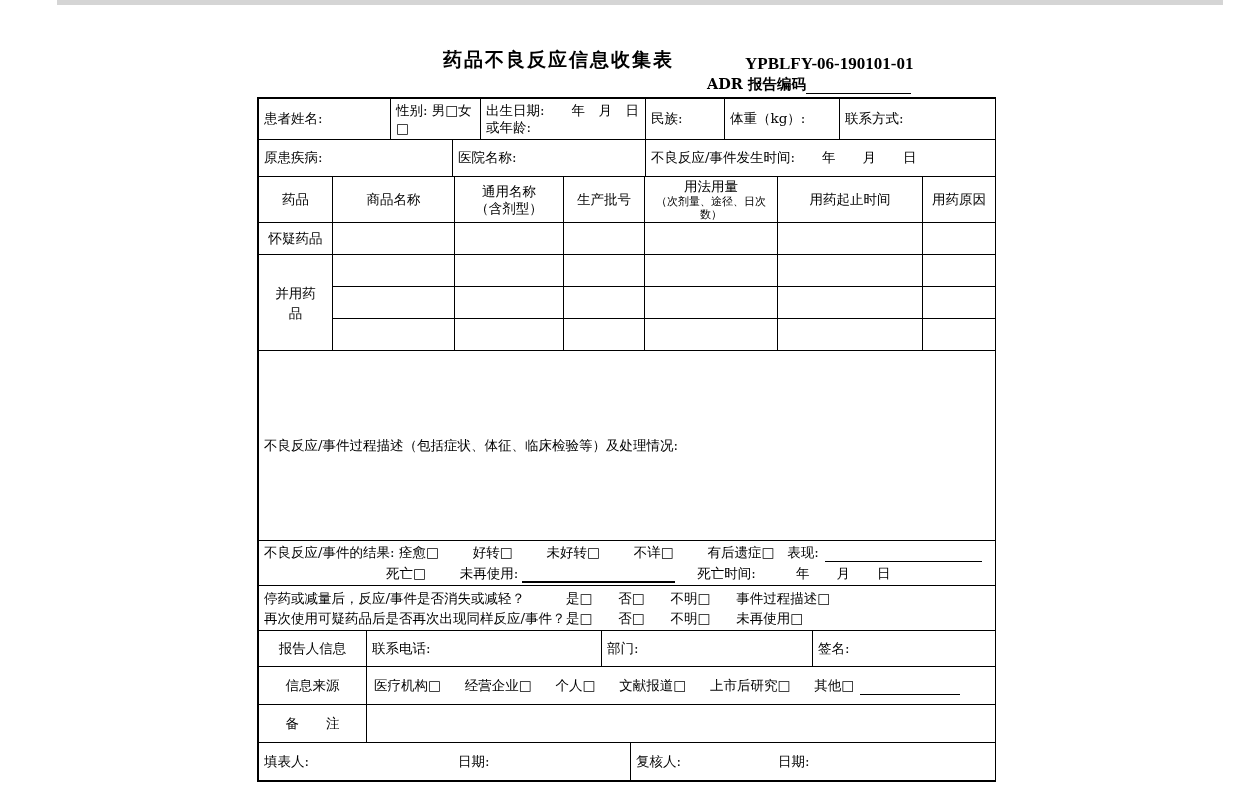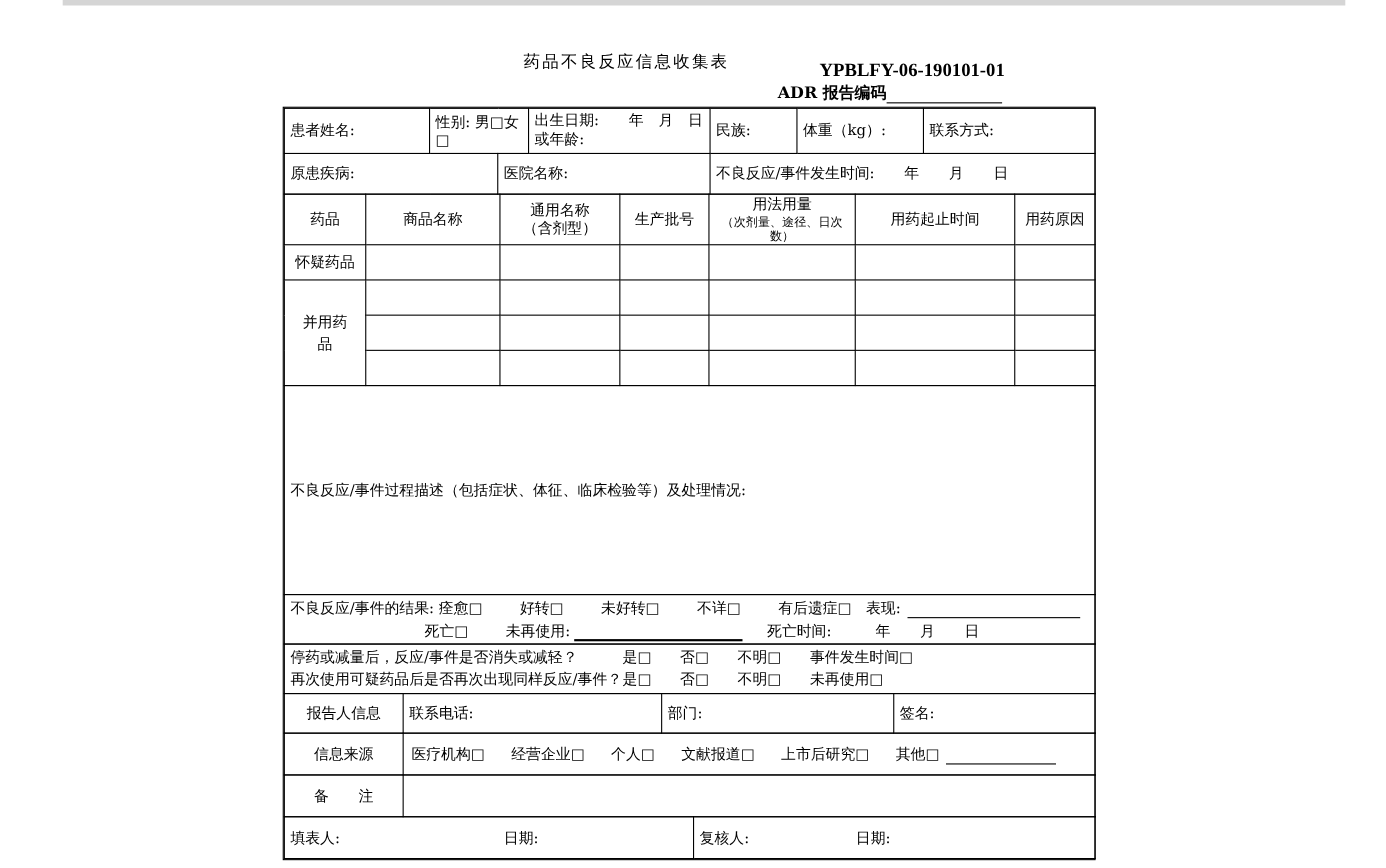--- a/index.html
+++ b/index.html
@@ -5,22 +5,22 @@
   html,body{margin:0;padding:0;}
   body{
     width:1260px;height:789px;background:#ffffff;
     font-family:"DejaVu Serif","Liberation Serif",serif;
     color:#000;
     -webkit-font-smoothing:antialiased;
   }
   .page{position:relative;width:1260px;height:789px;background:#fff;overflow:hidden;}
   .top-bar{position:absolute;left:57px;top:0;width:1166px;height:5px;background:#d5d5d5;}
   .title{
-    position:absolute;left:476px;top:47px;
-    font-size:15px;font-weight:normal;letter-spacing:2px;white-space:nowrap;
+    position:absolute;left:443px;top:47px;
+    font-size:19px;font-weight:bold;letter-spacing:2px;white-space:nowrap;
   }
   .doc-number{
     position:absolute;left:745px;top:54px;
     font-family:"Liberation Serif",serif;font-size:17px;font-weight:600;white-space:nowrap;
   }
   .adr-line{
     position:absolute;left:707px;top:75px;
     font-size:14.5px;font-weight:bold;white-space:nowrap;
   }
   .adr-line .blank{display:inline-block;width:105px;border-bottom:1.5px solid #000;height:14px;vertical-align:bottom;}
@@ -223,21 +223,21 @@
           <col style="width:737px">
         </colgroup>
       <tbody>
           <tr class="h43">
         <td>
           <div class="qline">
             <span class="q-text">停药或减量后，反应/事件是否消失或减轻？</span>
             <span class="q-opt q-opt0">是□</span>
             <span class="q-opt">否□</span>
             <span class="q-opt">不明□</span>
-            <span class="q-opt">事件发生时间□</span>
+            <span class="q-opt">事件过程描述□</span>
           </div>
           <div class="qline">
             <span class="q-text">再次使用可疑药品后是否再次出现同样反应/事件？</span>
             <span class="q-opt q-opt0">是□</span>
             <span class="q-opt">否□</span>
             <span class="q-opt">不明□</span>
             <span class="q-opt">未再使用□</span>
           </div>
         </td>
       </tr>

